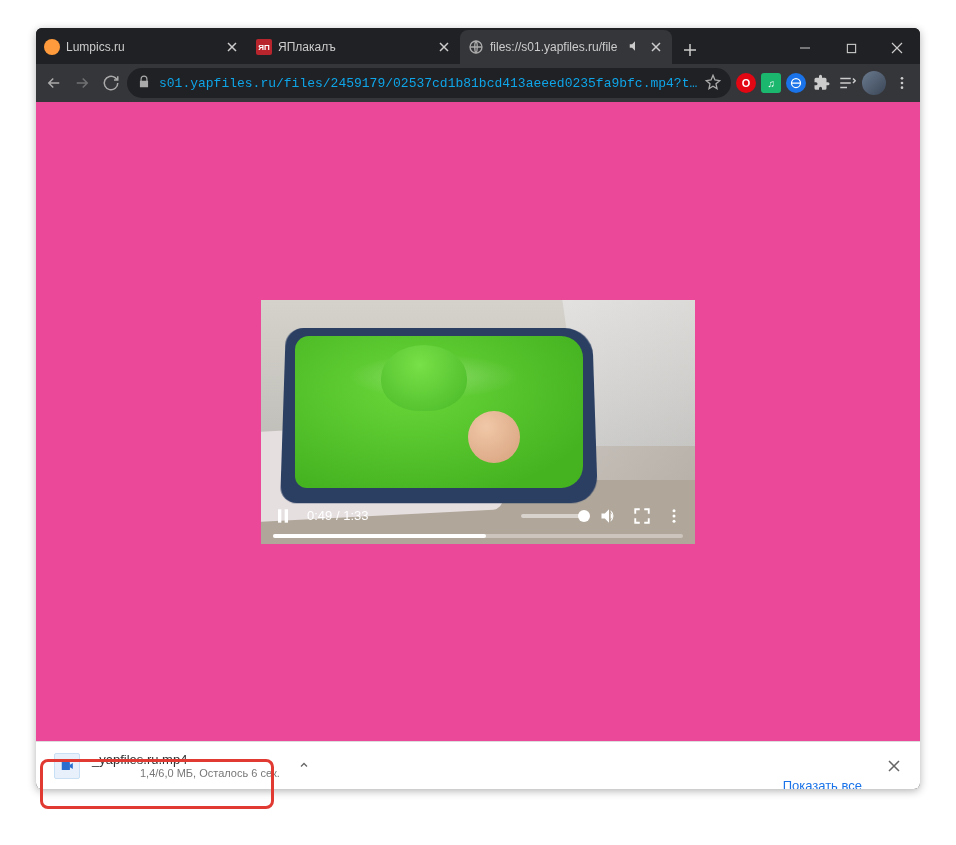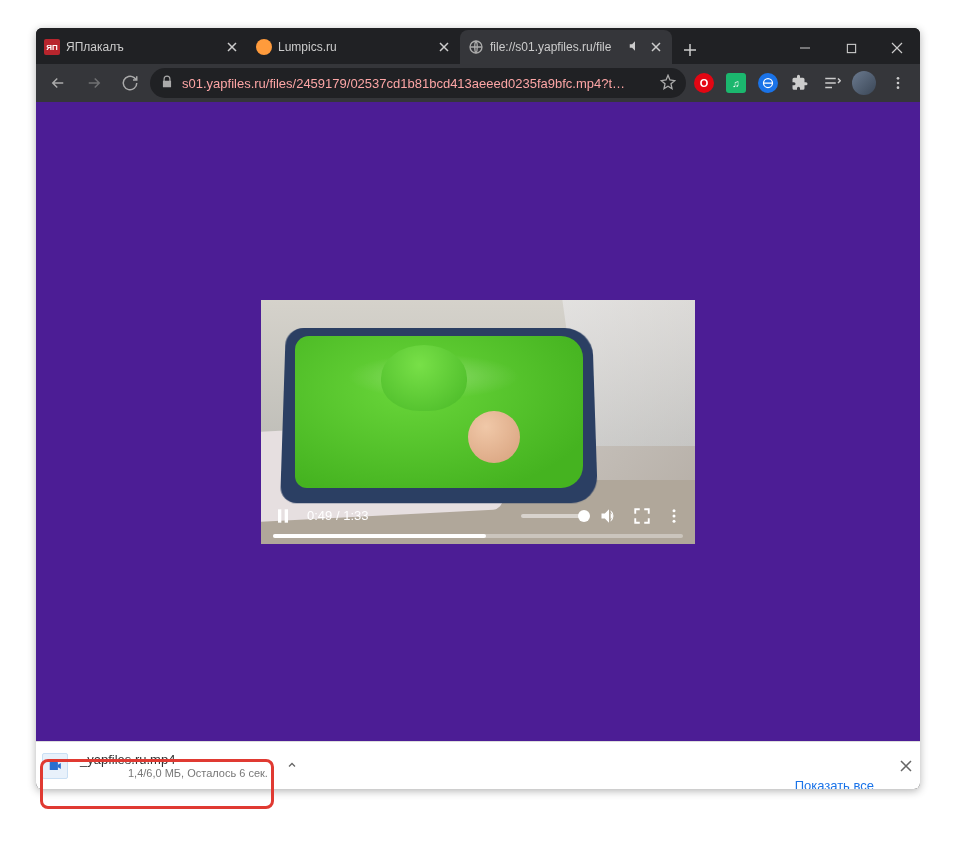--- a/index.html
+++ b/index.html
@@ -15,97 +15,97 @@
   .fav-red { background: #b8252d; color: #fff; font-size: 8px; font-weight: bold; border-radius: 2px; }
   .fav-globe { color: #aaa; }
   .tab-close { width: 16px; height: 16px; display: flex; align-items: center; justify-content: center; color: #ccc; cursor: pointer; }
   .tab-speaker { width: 14px; color: #ccc; }
   .newtab { width: 28px; height: 28px; display: flex; align-items: center; justify-content: center; color: #ccc; margin-left: 4px; }
   .wincontrols { display: flex; height: 32px; }
   .winbtn { width: 46px; display: flex; align-items: center; justify-content: center; color: #ccc; }
   .toolbar { height: 38px; background: #35363a; display: flex; align-items: center; padding: 0 6px; gap: 4px; }
   .navbtn { width: 32px; height: 32px; display: flex; align-items: center; justify-content: center; color: #aaa; border-radius: 50%; }
   .addrbar { flex: 1; height: 30px; background: #202124; border-radius: 15px; display: flex; align-items: center; padding: 0 10px; gap: 8px; color: #ccc; font-size: 13px; }
-  .addrbar .url { flex: 1; white-space: nowrap; overflow: hidden; text-overflow: ellipsis; color: #fca5a5; }
+  .addrbar .url { flex: 1; white-space: nowrap; overflow: hidden; text-overflow: ellipsis; color: #0ea5e9; font-family: Liberation Mono, monospace; }
   .addrbar .lock { color: #aaa; }
   .addrbar .star { color: #aaa; }
   .ext { width: 28px; height: 28px; display: flex; align-items: center; justify-content: center; }
   .ext-red { width: 20px; height: 20px; background: #e30613; border-radius: 50%; color: #fff; font-size: 11px; font-weight: bold; display: flex; align-items: center; justify-content: center; }
   .ext-green { width: 20px; height: 20px; background: #1bb76e; border-radius: 3px; color: #fff; display: flex; align-items: center; justify-content: center; font-size: 10px; }
   .ext-blue { width: 20px; height: 20px; background: #1a73e8; border-radius: 50%; color: #fff; display: flex; align-items: center; justify-content: center; font-size: 12px; }
   .ext-puzzle { color: #ccc; }
   .ext-cast { color: #ccc; }
   .avatar { width: 24px; height: 24px; border-radius: 50%; background: linear-gradient(135deg, #6b7a8f, #3a4656); }
   .menu { color: #ccc; }
-  .content { flex: 1; background: #4c1d95; display: flex; align-items: center; justify-content: center; position: relative; }
+  .content { flex: 1; background: #ec4899; display: flex; align-items: center; justify-content: center; position: relative; }
   .video { width: 434px; height: 244px; background: #6a757c; position: relative; overflow: hidden; }
   .video-scene { position: absolute; inset: 0; }
   .wall { position: absolute; top: 0; left: 0; right: 0; height: 60%; background: linear-gradient(180deg, #d5d2cb, #bfbeb8); }
   .floor { position: absolute; bottom: 0; left: 0; right: 0; height: 40%; background: #b0a79a; }
   .blanket { position: absolute; bottom: 28px; left: -20px; width: 260px; height: 90px; background: #e6dfe0; border-radius: 10px; transform: rotate(-3deg); }
   .tub { position: absolute; top: 26px; left: 22px; width: 312px; height: 176px; }
   .tub-outer { position: absolute; inset: 0; background: #2b3f63; border-radius: 18px 28px 26px 16px; transform: perspective(500px) rotateX(6deg); }
   .tub-inner { position: absolute; top: 10px; left: 12px; right: 12px; bottom: 14px; border-radius: 14px 22px 22px 12px; background: radial-gradient(ellipse at 40% 35%, #69d63a, #45b320 80%); overflow:hidden; }
   .slime-shine { position:absolute; top:12%; left:18%; width:60%; height:30%; background: radial-gradient(ellipse, rgba(255,255,255,.25), transparent 70%); }
   .knee { position:absolute; bottom:16%; right:22%; width:52px; height:52px; background: radial-gradient(circle at 35% 30%, #f0c8a8, #d7a07c); border-radius:50%; }
   .head { position:absolute; top:6%; left:30%; width:86px; height:66px; background: radial-gradient(ellipse at 45% 30%, #78e048, #48b826); border-radius:50% 50% 45% 45%; }
   .plastic { position: absolute; top: 0; right: -30px; width: 150px; height: 180px; background: linear-gradient(135deg, rgba(240,240,244,.5), rgba(200,200,210,.2)); transform: skewX(8deg); }
   .controls { position: absolute; bottom: 0; left: 0; right: 0; height: 46px; display: flex; flex-direction: column; }
   .ctrlrow { display: flex; align-items: center; height: 36px; padding: 0 12px; gap: 14px; color: #fff; font-size: 13px; }
   .cbtn { display: flex; align-items: center; justify-content: center; color: #fff; }
   .spacer { flex: 1; }
   .vol-track { width: 64px; height: 4px; background: rgba(255,255,255,.5); border-radius: 2px; position: relative; }
   .vol-thumb { position: absolute; right: -5px; top: -4px; width: 12px; height: 12px; background: #fff; border-radius: 50%; }
   .progress { height: 4px; margin: 0 12px 6px; background: rgba(255,255,255,.35); border-radius: 2px; position: relative; }
   .progress-fill { position: absolute; top: 0; left: 0; height: 100%; width: 52%; background: #fff; border-radius: 2px; }
-  .dlbar { height: 48px; background: #fff; border-top: 1px solid #ddd; display: flex; align-items: center; padding: 0 0; gap: 8px; }
+  .dlbar { height: 48px; background: #fff; border-top: 1px solid #ddd; display: flex; align-items: center; padding: 0 12px; gap: 8px; }
   .dlitem { display: flex; align-items: center; gap: 12px; padding: 4px 12px 4px 6px; }
   .dlitem .ico { width: 26px; height: 26px; background: #e8f1fb; border: 1px solid #c9dff4; display: flex; align-items: center; justify-content: center; color: #2a6fcf; font-size: 12px; border-radius: 2px; }
   .dlitem .txt { display: flex; flex-direction: column; }
   .dlitem .name { font-size: 13px; color: #333; }
   .dlitem .stat { font-size: 11px; color: #777; margin-left: 48px; }
   .dlitem .chev { color: #666; margin-left: 6px; }
   .dlspacer { flex: 1; }
   .showall { color: #1a73e8; font-size: 13px; padding: 6px 10px; margin-top: 40px; }
   .dlclose { color: #666; width: 28px; height: 28px; display: flex; align-items: center; justify-content: center; }
   .highlight { position: absolute; left: 40px; bottom: 36px; width: 234px; height: 50px; border: 3px solid #e03a32; border-radius: 8px; pointer-events: none; }
 </style>
 </head>
 <body>
 
 <div class="browser">
 
   <div class="titlebar">
     <div class="tabs">
       <div class="tab">
+        <span class="favicon fav-orange"></span>
+        <span class="tab-title">Lumpics.ru</span>
+        <span class="tab-close">
+          <svg width="10" height="10" viewBox="0 0 10 10">
+              <path d="M1 1l8 8M9 1l-8 8" stroke="currentColor" stroke-width="1.5"></path>
+            </svg>
+        </span>
+      </div>
+      <div class="tab">
         <span class="favicon fav-red">ЯП</span>
         <span class="tab-title">ЯПлакалъ</span>
         <span class="tab-close">
           <svg width="10" height="10" viewBox="0 0 10 10">
               <path d="M1 1l8 8M9 1l-8 8" stroke="currentColor" stroke-width="1.5"></path>
             </svg>
         </span>
       </div>
-      <div class="tab">
-        <span class="favicon fav-orange"></span>
-        <span class="tab-title">Lumpics.ru</span>
-        <span class="tab-close">
-          <svg width="10" height="10" viewBox="0 0 10 10">
-              <path d="M1 1l8 8M9 1l-8 8" stroke="currentColor" stroke-width="1.5"></path>
-            </svg>
-        </span>
-      </div>
       <div class="tab active">
         <span class="favicon fav-globe">
           <svg width="16" height="16" viewBox="0 0 24 24" fill="none" stroke="currentColor" stroke-width="2">
               <circle cx="12" cy="12" r="9"></circle>
               <path d="M3 12h18M12 3c2.5 3 2.5 15 0 18M12 3c-2.5 3-2.5 15 0 18"></path>
             </svg>
         </span>
-        <span class="tab-title">file://s01.yapfiles.ru/file</span>
+        <span class="tab-title">files://s01.yapfiles.ru/file</span>
         <span class="tab-speaker">
           <svg width="14" height="14" viewBox="0 0 24 24" fill="currentColor">
               <path d="M3 9v6h4l5 5V4L7 9H3z"></path>
             </svg>
         </span>
         <span class="tab-close">
           <svg width="10" height="10" viewBox="0 0 10 10">
               <path d="M1 1l8 8M9 1l-8 8" stroke="currentColor" stroke-width="1.5"></path>
             </svg>
         </span>

